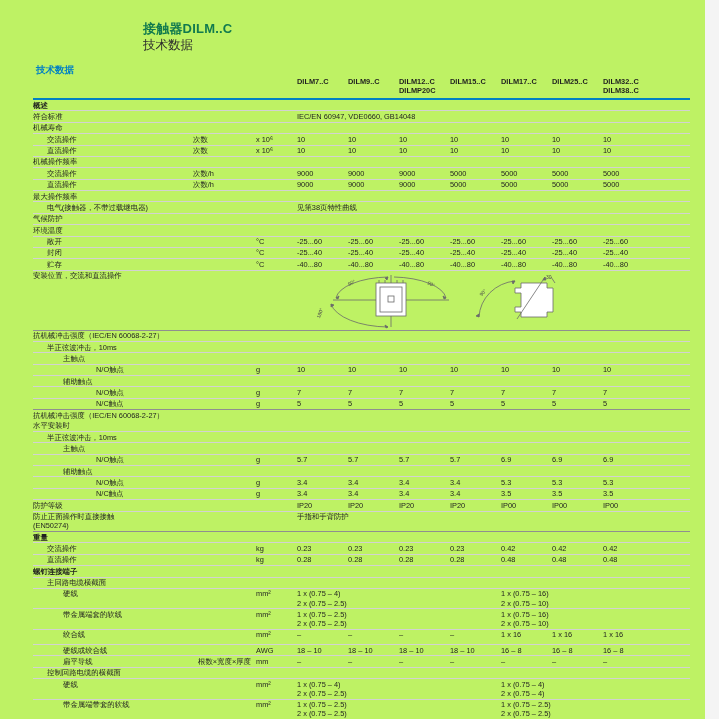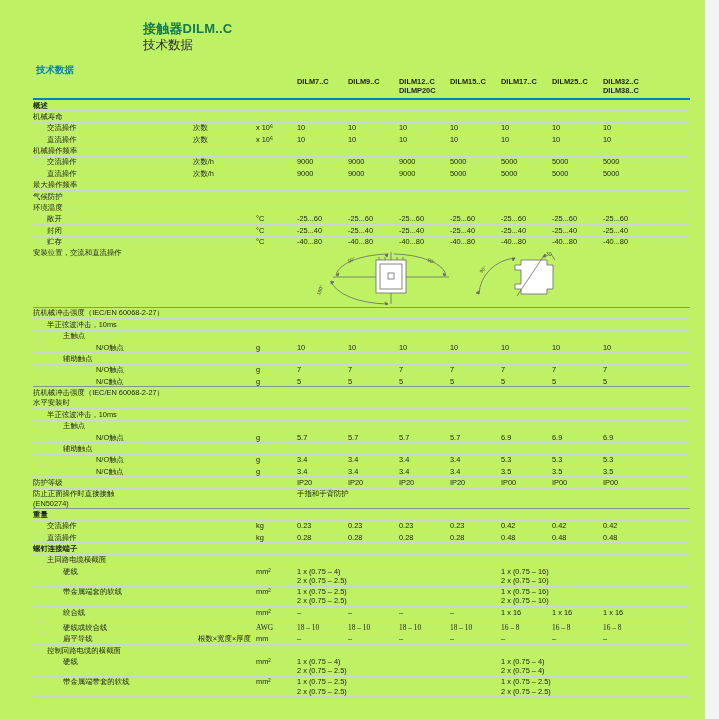--- a/index.html
+++ b/index.html
@@ -10,21 +10,21 @@
   .doc-title .t2{font-size:12.5px;color:#2b2b2b;margin-top:1px;}
   .section-heading{position:absolute;left:36px;top:64px;font-size:9.5px;font-weight:bold;color:#0080c4;}
   .table{position:absolute;left:33px;top:78px;width:657px;}
   .grid-row{display:grid;grid-template-columns:160px 63px 41px repeat(6,51px) 1fr;align-items:start;}
   .col-headers{font-size:7.4px;font-weight:bold;line-height:8.6px;padding-bottom:2px;border-bottom:2px solid #0080c4;min-height:18px;}
   .col-headers .cell{white-space:pre-line;}
   #rows{border-bottom:1px solid #d0d0d0;}
   .row{font-size:7.4px;line-height:9.2px;border-top:1px solid #d2d2d2;padding:.6px 0 .4px 0;min-height:9.4px;}
   .row.noline{border-top:none;}
   .row.major{border-top:1px solid #8f8f8f;}
-  .row.gap{margin-top:4px;font-family:Liberation Serif, serif;}
+  .row.gap{margin-top:4px;}
   .row.bold .label{font-weight:bold;}
   .cell{white-space:pre-line;overflow:hidden;}
   .cell.num{padding-right:2px;}
   .diagram-row{position:relative;height:58px;}
   .diagram-holder{position:absolute;left:270px;top:2px;}
   svg text{font-family:"Liberation Sans","DejaVu Sans",sans-serif;font-size:5px;fill:#4a4a4a;}
 </style>
 </head>
 <body>
 
@@ -46,20 +46,24 @@
         <div class="cell" style="grid-column: 8;">DILM17..C</div>
         <div class="cell" style="grid-column: 9;">DILM25..C</div>
         <div class="cell" style="grid-column: 10;">DILM32..C
 DILM38..C</div>
       </div>
     <div id="rows">
         <div class="grid-row row bold noline">
           <div class="cell label" style="grid-column: 1 / 3; padding-left: 0px;">概述</div>
         </div>
         <div class="grid-row row">
+          <div class="cell label" style="grid-column: 1 / 3; padding-left: 0px;">符合标准</div>
+          <div class="cell" style="grid-column: 4 / 11;">IEC/EN 60947, VDE0660, GB14048</div>
+        </div>
+        <div class="grid-row row">
           <div class="cell label" style="grid-column: 1 / 3; padding-left: 0px;">机械寿命</div>
         </div>
         <div class="grid-row row">
           <div class="cell label" style="grid-column: 1; padding-left: 14px;">交流操作</div>
           <div class="cell" style="grid-column: 2;">次数</div>
           <div class="cell" style="grid-column: 3;">x 10⁶</div>
           <div class="cell num" style="grid-column: 4;">10</div>
           <div class="cell num" style="grid-column: 5;">10</div>
           <div class="cell num" style="grid-column: 6;">10</div>
           <div class="cell num" style="grid-column: 7;">10</div>
@@ -99,20 +103,24 @@
           <div class="cell num" style="grid-column: 4;">9000</div>
           <div class="cell num" style="grid-column: 5;">9000</div>
           <div class="cell num" style="grid-column: 6;">9000</div>
           <div class="cell num" style="grid-column: 7;">5000</div>
           <div class="cell num" style="grid-column: 8;">5000</div>
           <div class="cell num" style="grid-column: 9;">5000</div>
           <div class="cell num" style="grid-column: 10;">5000</div>
         </div>
         <div class="grid-row row">
           <div class="cell label" style="grid-column: 1 / 3; padding-left: 0px;">最大操作频率</div>
+        </div>
+        <div class="grid-row row">
+          <div class="cell label" style="grid-column: 1 / 3; padding-left: 14px;">电气(接触器，不带过载继电器)</div>
+          <div class="cell" style="grid-column: 4 / 11;">见第38页特性曲线</div>
         </div>
         <div class="grid-row row">
           <div class="cell label" style="grid-column: 1 / 3; padding-left: 0px;">气候防护</div>
         </div>
         <div class="grid-row row">
           <div class="cell label" style="grid-column: 1 / 3; padding-left: 0px;">环境温度</div>
         </div>
         <div class="grid-row row">
           <div class="cell label" style="grid-column: 1 / 3; padding-left: 14px;">敞开</div>
           <div class="cell" style="grid-column: 3;">°C</div>

